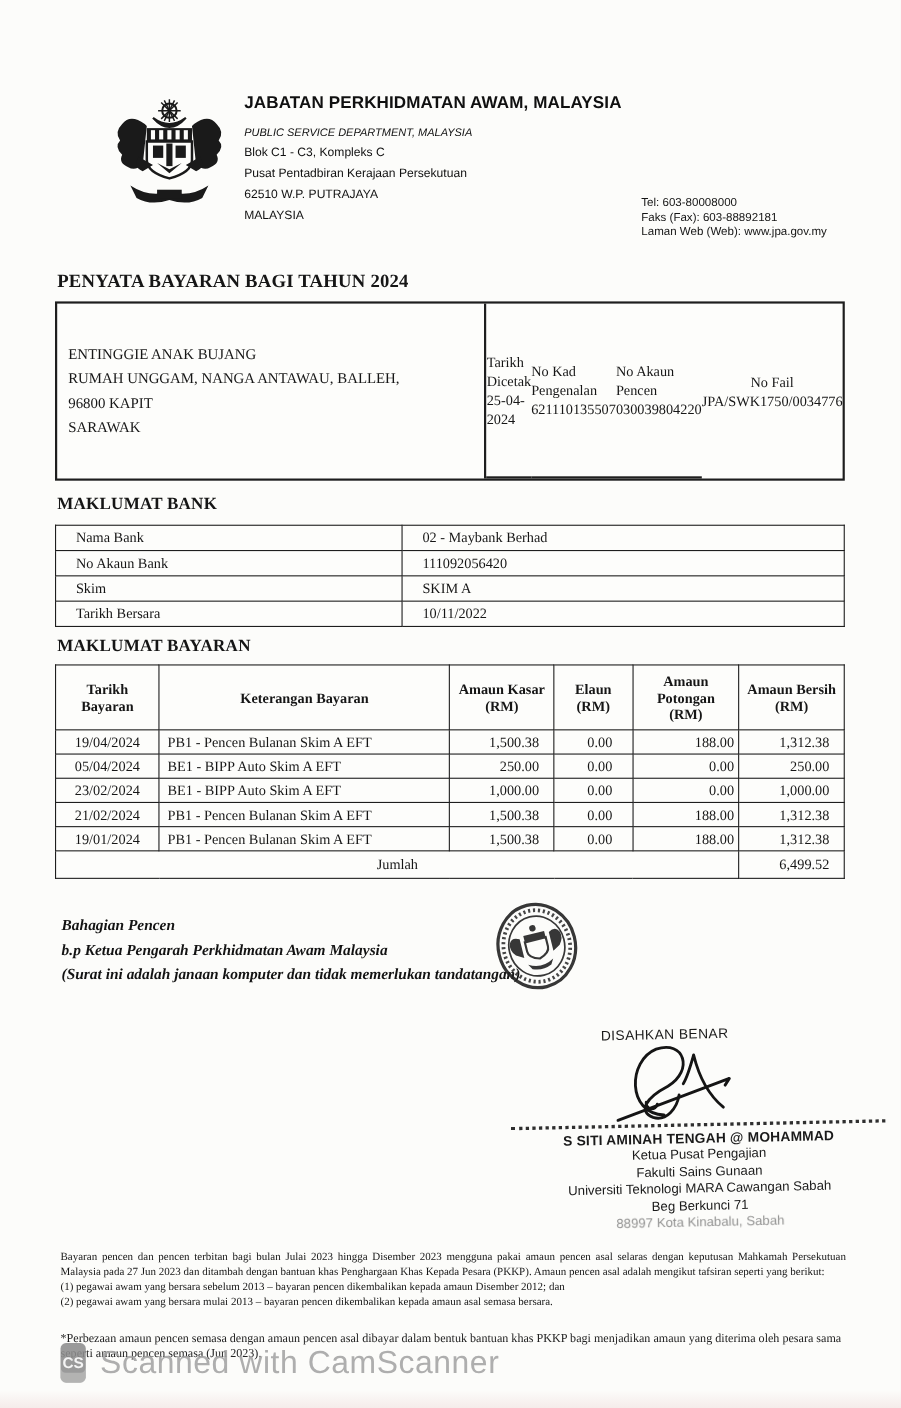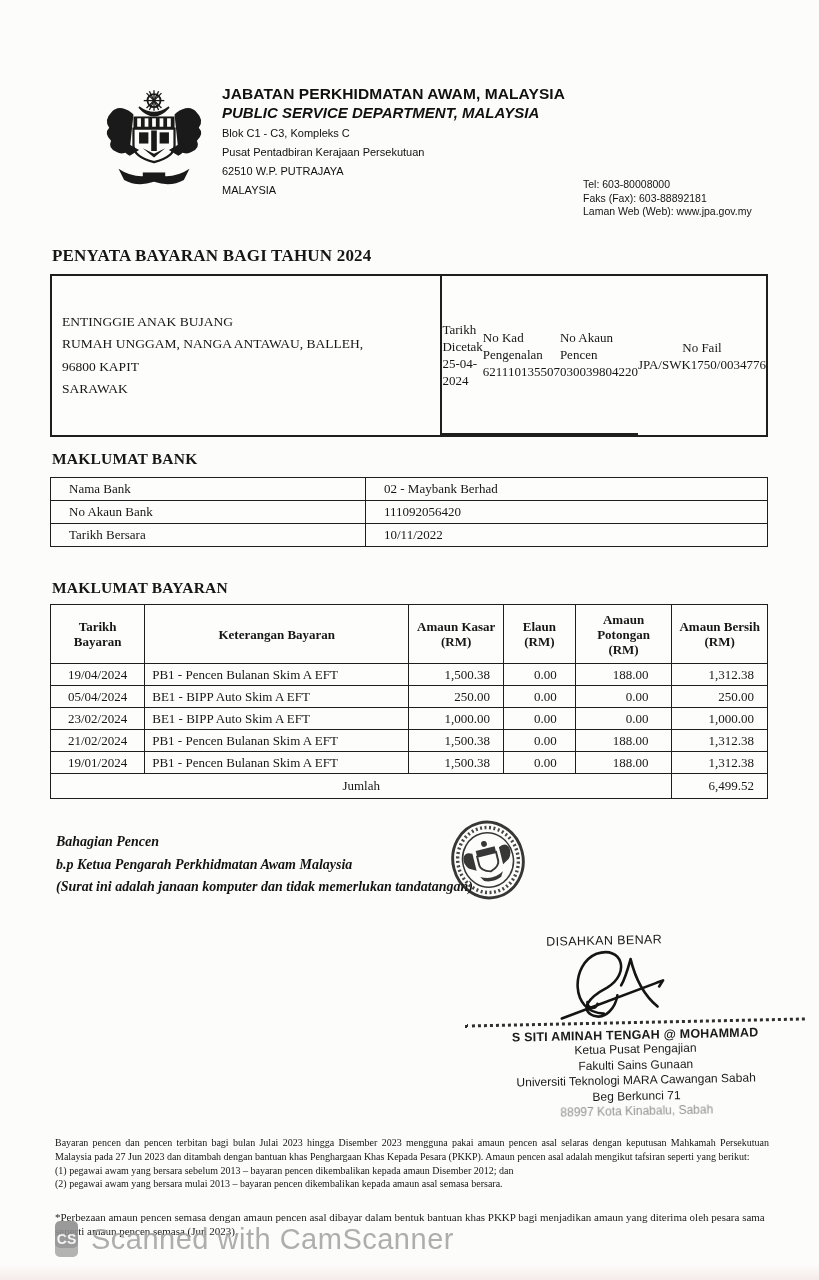--- a/index.html
+++ b/index.html
@@ -10,21 +10,21 @@
   }
   #page::after{
     content:"";position:absolute;left:0;right:0;bottom:0;height:16px;
     background:linear-gradient(to bottom,rgba(0,0,0,0),rgba(214,160,160,.18));
     pointer-events:none;
   }
   
   .crest{position:absolute;left:98px;top:86px;width:112px;height:102px;}
   .agency{position:absolute;left:222px;top:85px;font-family:"Liberation Sans",sans-serif;color:#101010;}
   .agency-ms{font-size:15.5px;font-weight:bold;letter-spacing:.1px;}
-  .agency-en{font-size:15px;font-weight:bold;font-style:italic;margin-top:1px;}
+  .agency-en{font-size:10px;font-weight:normal;font-style:italic;margin-top:13px;}
   .agency-addr div{font-size:11px;line-height:19px;}
   .agency-addr{margin-top:3px;}
   .contact{position:absolute;left:583px;top:178px;font-family:"Liberation Sans",sans-serif;font-size:10.5px;line-height:13.5px;color:#141414;}
   
   .doc-title{position:absolute;left:52px;top:246px;font-size:17px;font-weight:bold;letter-spacing:.2px;}
   
   .info-table{position:absolute;left:50px;top:274px;width:718px;height:163px;border:2px solid #1e1e1e;display:flex;box-sizing:border-box;background:#fdfdfb;}
   .info-addr{width:420px;border-right:2px solid #1e1e1e;display:flex;flex-direction:column;justify-content:center;padding-left:10px;font-size:13.5px;line-height:22.5px;box-sizing:border-box;}
   .info-col{flex:1;display:flex;flex-direction:row;}
   .info-row{flex:1;border-bottom:2px solid #1e1e1e;display:flex;flex-direction:column;align-items:center;justify-content:center;font-size:13px;line-height:17px;}
@@ -37,21 +37,21 @@
   .bank-label{width:292px;}
   
   .pay-table{position:absolute;left:50px;top:604px;width:718px;border-collapse:collapse;background:#fdfdfb;}
   .pay-table th{border:1.9px solid #1e1e1e;font-size:13px;font-weight:bold;height:54px;padding:2px 5px;line-height:15px;}
   .pay-table td{border:1.9px solid #1e1e1e;font-size:13px;height:19px;padding:1px 2px;}
   .col-date{width:88px;} .col-desc{width:283px;} .col-gross{width:89px;}
   .col-elaun{width:65px;} .col-ded{width:91px;} .col-net{width:90px;}
   td.c-date{text-align:center;}
   td.c-desc{padding-left:7px;}
   td.num{text-align:right;}
-  td.n-g{padding-right:13px;} td.n-e{padding-right:18px;} td.n-d{padding-right:23px;} td.n-n{padding-right:13px;}
+  td.n-g{padding-right:13px;} td.n-e{padding-right:18px;} td.n-d{padding-right:4px;} td.n-n{padding-right:13px;}
   td.total-label{text-align:center;height:22px;}
   
   .issuer{position:absolute;left:56px;top:831px;font-style:italic;font-weight:bold;font-size:14px;line-height:22.5px;color:#131313;}
   .seal{position:absolute;left:449px;top:817px;width:78px;height:86px;transform:rotate(-14deg);opacity:.9;}
   
   .certified{position:absolute;left:462px;top:933px;width:346px;text-align:center;font-family:"Liberation Sans",sans-serif;color:#1a1a1a;transform:rotate(-1.2deg);}
   .certified-heading{font-size:12.5px;letter-spacing:.4px;margin-right:58px;}
   .sig-wrap{height:76px;margin-top:-2px;position:relative;}
   .sig-wrap svg{position:absolute;left:70px;top:0;}
   .dotline{border-bottom:3px dotted #2f2f2f;width:340px;margin:0 auto;height:0;}
@@ -160,20 +160,24 @@
     <tbody>
       <tr>
         <td class="bank-label">Nama Bank</td>
         <td>02 - Maybank Berhad</td>
       </tr>
       <tr>
         <td class="bank-label">No Akaun Bank</td>
         <td>111092056420</td>
       </tr>
       <tr>
+        <td class="bank-label">Skim</td>
+        <td>SKIM A</td>
+      </tr>
+      <tr>
         <td class="bank-label">Tarikh Bersara</td>
         <td>10/11/2022</td>
       </tr>
     </tbody>
   </table>
 
   <div class="section-heading" style="left:52px;top:579px;">MAKLUMAT BAYARAN</div>
 
   <table class="pay-table">
     <thead>

